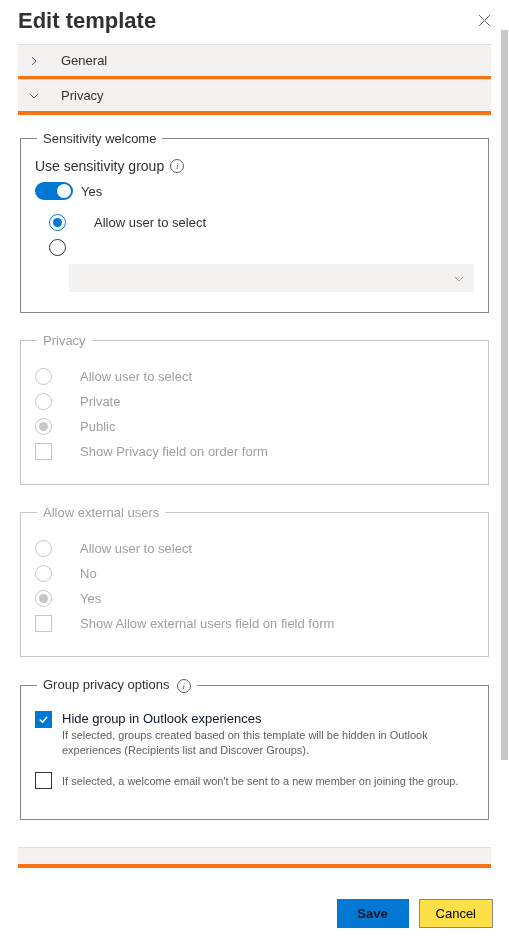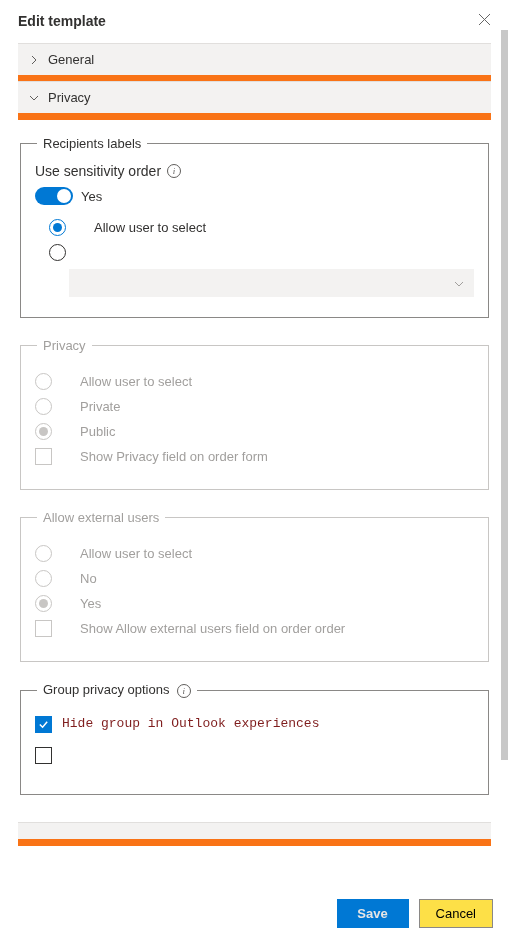--- a/index.html
+++ b/index.html
@@ -19,21 +19,21 @@
     display: flex;
     flex-direction: column;
   }
   .header {
     display: flex;
     align-items: center;
     justify-content: space-between;
     padding: 8px 14px 6px 18px;
   }
   .header h1 {
-    font-size: 14px;
+    font-size: 22px;
     font-weight: 600;
   }
   .close-btn {
     font-size: 15px;
     color: #666;
     cursor: pointer;
     padding: 4px;
   }
   .scroll-area {
     flex: 1;
@@ -46,25 +46,25 @@
     right: 1px;
     top: 30px;
     width: 7px;
     height: 730px;
     background: #c8c8c8;
     border-radius: 0;
   }
   .accordion {
     background: #f3f2f1;
     border-top: 1px solid #e1dfdd;
-    border-bottom: 7px solid #f97316;
+    border-bottom: 4px solid #f97316;
     padding: 8px 10px;
     display: flex;
     align-items: center;
-    gap: 8px;
+    gap: 21px;
     cursor: pointer;
     margin-top: -1px;
   }
   .accordion.first { margin-top: 4px; }
   .chevron {
     width: 12px; height: 12px;
     display:inline-flex; align-items:center; justify-content:center;
   }
   .accordion-label { font-size: 13px; color: #323130; }
   .content-block { padding: 16px 2px 8px 2px; }
@@ -134,35 +134,35 @@
 
   .checkbox {
     width:17px; height:17px; border:1px solid #323130; flex:0 0 auto;
     display:inline-flex; align-items:center; justify-content:center;
   }
   .checkbox.disabled { border-color:#c8c6c4; }
   .checkbox.checked { background:#0078d4; border-color:#0078d4; }
   .checkbox.checked svg { stroke:#fff; }
   .box-check-row { display:flex; gap:10px; margin: 6px 0 4px 0; align-items:flex-start;}
   .box-check-row .box-body { flex:1; }
-  .box-check-row .cbt { font-size:13px; color:#7f1d1d;font-family:Liberation Mono, monospace; }
+  .box-check-row .cbt { font-size:13px; color:#0f172a; }
   .box-check-row .cbd { font-size:11px; color:#605e5c; margin-top:2px; line-height:1.35;}
   .group-privacy .box-check-row { margin-bottom: 14px; }
 
   .footer {
     border-top: 0;
     padding: 10px 16px 14px 16px;
     display:flex; justify-content:flex-end; gap:10px;
     background:#fff;
   }
   .btn {
     min-width:72px; padding:6px 16px; font-size:13px; border:1px solid #8a8886;
     background:#fde047; cursor:pointer;
   }
-  .btn.primary { background:#0078d4; border-color:#0078d4; color:#e5e5e5; font-weight:600;}
+  .btn.primary { background:#0078d4; border-color:#0078d4; color:#0f172a; font-weight:600;}
   .chevron svg { display:block; }
   fieldset.group.disabled .radio-row,
   fieldset.group.disabled .check-row { margin-left: 0; }
 </style>
 </head>
 <body>
 
 <div class="panel">
 
   <div class="header">
@@ -190,23 +190,23 @@
         <svg width="10" height="10" viewBox="0 0 10 10">
             <path d="M1 3 L5 7 L9 3" stroke="#605e5c" stroke-width="1" fill="none"></path>
           </svg>
       </span>
       <span class="accordion-label">Privacy</span>
     </div>
 
     <div class="content-block">
 
       <fieldset class="group">
-        <legend>Recipients labels</legend>
+        <legend>Sensitivity welcome</legend>
         <div class="label-inline">
-          <span>Use sensitivity order</span>
+          <span>Use sensitivity group</span>
           <span class="info-icon">i</span>
         </div>
         <div class="toggle-wrap">
           <div class="toggle">
               <div class="knob"></div>
             </div>
           <span class="toggle-label">Yes</span>
         </div>
         <div class="radio-row top">
           <span class="radio selected"></span>
@@ -253,42 +253,44 @@
         <div class="radio-row">
           <span class="radio disabled"></span>
           <span class="radio-label disabled">No</span>
         </div>
         <div class="radio-row">
           <span class="radio disabled selected"></span>
           <span class="radio-label disabled">Yes</span>
         </div>
         <div class="check-row">
           <span class="checkbox disabled"></span>
-          <span class="check-label disabled">Show Allow external users field on order order</span>
+          <span class="check-label disabled">Show Allow external users field on field form</span>
         </div>
       </fieldset>
 
       <fieldset class="group group-privacy">
         <legend>
           <span>Group privacy options</span>
           &nbsp;<span class="info-icon">i</span>
         </legend>
         <div class="box-check-row">
           <span class="checkbox checked">
             <svg width="11" height="11" viewBox="0 0 12 12">
                 <path d="M2 6 L5 9 L10 3" stroke="#fff" stroke-width="1.6" fill="none"></path>
               </svg>
           </span>
           <div class="box-body">
             <div class="cbt">Hide group in Outlook experiences</div>
+            <div class="cbd">If selected, groups created based on this template will be hidden in Outlook experiences (Recipients list and Discover Groups).</div>
           </div>
         </div>
         <div class="box-check-row">
           <span class="checkbox"></span>
           <div class="box-body">
+            <div class="cbd">If selected, a welcome email won't be sent to a new member on joining the group.</div>
           </div>
         </div>
       </fieldset>
 
     </div>
 
     <div class="accordion">
       
       
     </div>

